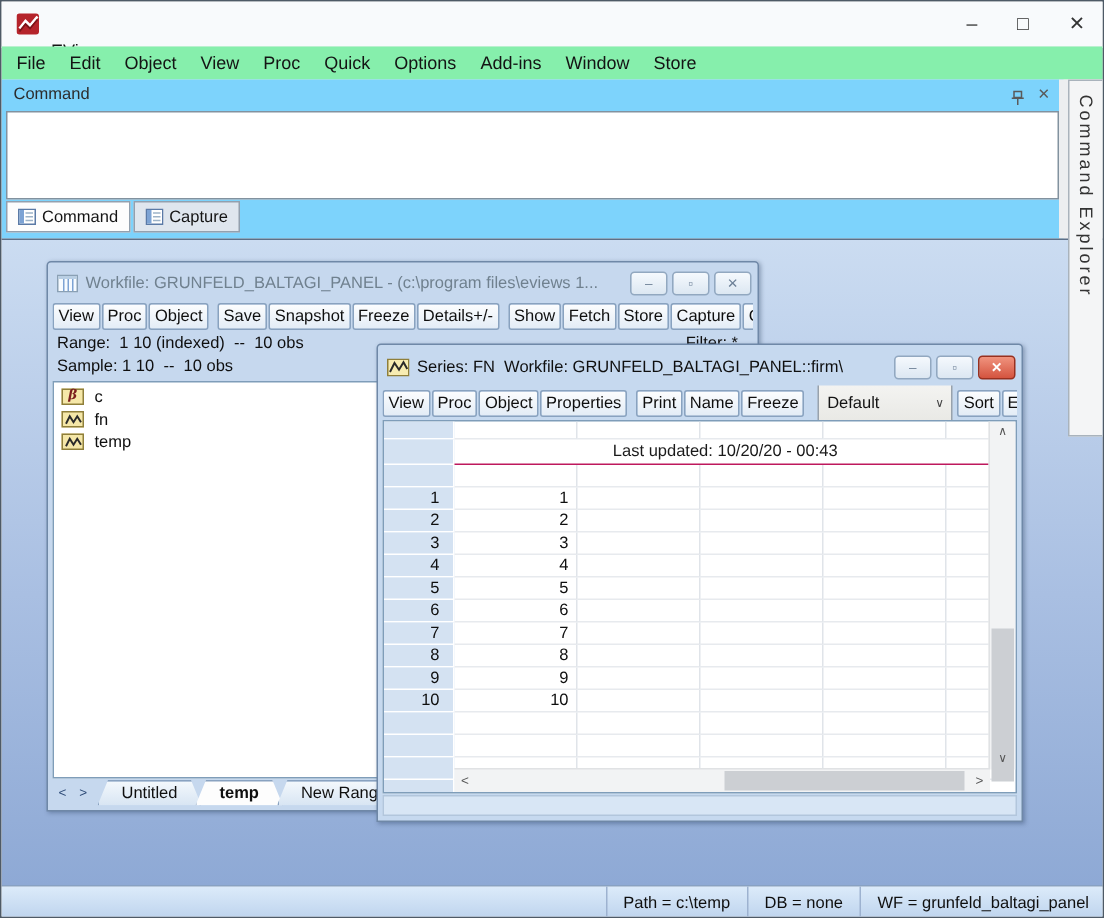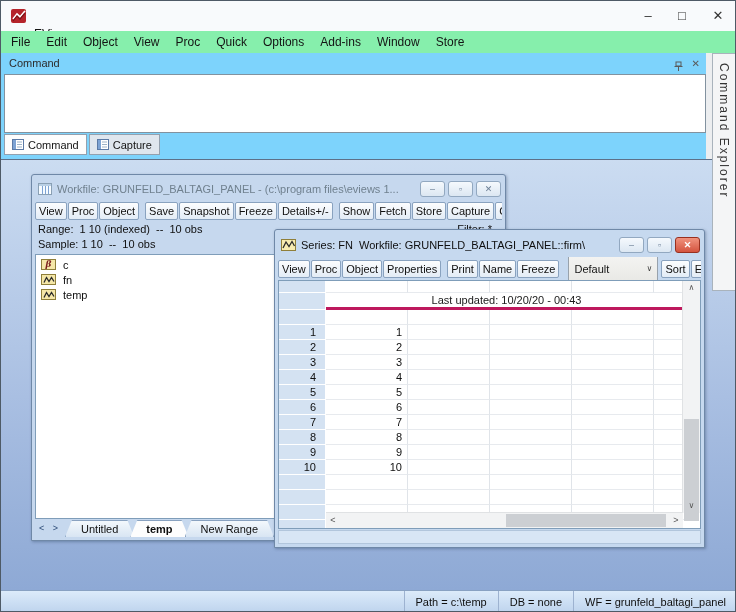--- a/index.html
+++ b/index.html
@@ -35,21 +35,21 @@
     background:#f4f5f6;border:1px solid #a9b3bc;writing-mode:vertical-rl;font-size:12px;
     letter-spacing:2px;color:#333;padding-top:9px;line-height:22px;z-index:30;}
   
   .mdi{position:absolute;left:0;top:158px;width:736px;height:431px;
     background:linear-gradient(180deg,#cbdcf1 0%,#a9bfe2 55%,#8ea9d5 100%);
     border-top:1px solid #5d7088;box-sizing:border-box;}
   
   .child{position:absolute;box-sizing:border-box;border:1px solid #6f88a7;border-radius:3px 3px 0 0;
     padding:3px;display:flex;flex-direction:column;box-shadow:1px 1px 3px rgba(30,50,80,.35);}
   .wf{left:30px;top:14px;width:475px;height:367px;background:#c6d8ee;}
-  .sr{left:273px;top:69px;width:431px;height:319px;background:#c6d9ef;}
+  .sr{left:250px;top:69px;width:431px;height:319px;background:#c6d9ef;}
   .child-title{position:relative;display:flex;align-items:center;flex:none;font-size:11px;}
   .wf .child-title{height:22px;color:#70818f;}
   .sr .child-title{height:24px;color:#0f0f0f;}
   .ct-icon{margin:0 5px 0 3px;flex:none;display:flex;}
   .ct-text{white-space:pre;overflow:hidden;flex:1;}
   .ct-btns{display:flex;gap:3px;margin-right:1px;flex:none;}
   .ct-btn{width:25px;height:16px;box-sizing:border-box;border:1px solid #92a8c0;border-radius:3px;
     background:linear-gradient(#f5f9fd,#dce7f2);font-size:9px;line-height:14px;text-align:center;color:#6d8097;}
   .ct-btn.close-red{background:linear-gradient(#f0937e,#d4543f);border-color:#98301f;color:#fff;font-weight:bold;}
   .tools{height:22px;display:flex;align-items:center;overflow:hidden;white-space:nowrap;flex:none;}
@@ -81,21 +81,21 @@
   .sheet{position:relative;flex:1;background:#fff;border:1px solid #7f9db9;overflow:hidden;font-size:11px;}
   .srow{display:flex;height:15px;box-sizing:border-box;flex:none;}
   .srow.hdr{height:12px;}
   .srow.lu{height:17px;}
   .srow.emp2{height:15px;}
   .obs-c{width:47px;flex:none;background:#d4e2f2;border-right:1px solid #fff;border-bottom:1px solid #fff;
     box-sizing:border-box;text-align:right;padding-right:9px;line-height:14px;color:#0f0f0f;}
   .dc{width:82px;flex:none;border-right:1px solid #e0e4e9;border-bottom:1px solid #e7eaee;
     box-sizing:border-box;text-align:right;padding-right:5px;line-height:14px;color:#0f0f0f;}
   .dc.last{width:36px;border-right:none;}
-  .lu-wrap{width:361px;box-sizing:border-box;border-bottom:3px solid #be185d;display:flex;
+  .lu-wrap{width:361px;box-sizing:border-box;border-bottom:1px solid #be185d;display:flex;
     align-items:center;justify-content:center;color:#1a1a1a;}
   .vscroll{position:absolute;top:0;right:0;bottom:15px;width:17px;background:#f2f3f4;border-left:1px solid #e0e2e4;}
   .vs-btn{position:absolute;left:0;width:100%;height:14px;text-align:center;font-size:8px;color:#555;line-height:14px;}
   .vs-up{top:0}.vs-down{bottom:0}
   .vs-thumb{position:absolute;left:1px;right:1px;top:138px;height:102px;background:#cccfd3;}
   .hscroll{position:absolute;left:47px;right:17px;bottom:0;height:15px;background:#f2f3f4;border-top:1px solid #e0e2e4;}
   .hs-btn{position:absolute;top:0;height:100%;width:14px;text-align:center;font-size:9px;color:#555;line-height:14px;}
   .hs-left{left:0}.hs-right{right:0}
   .hs-thumb{position:absolute;left:180px;width:160px;top:1px;bottom:1px;background:#cccfd3;}
   .sr-strip{height:14px;flex:none;margin-top:1px;background:#d8e6f5;border:1px solid #b2c6dc;box-sizing:border-box;}

